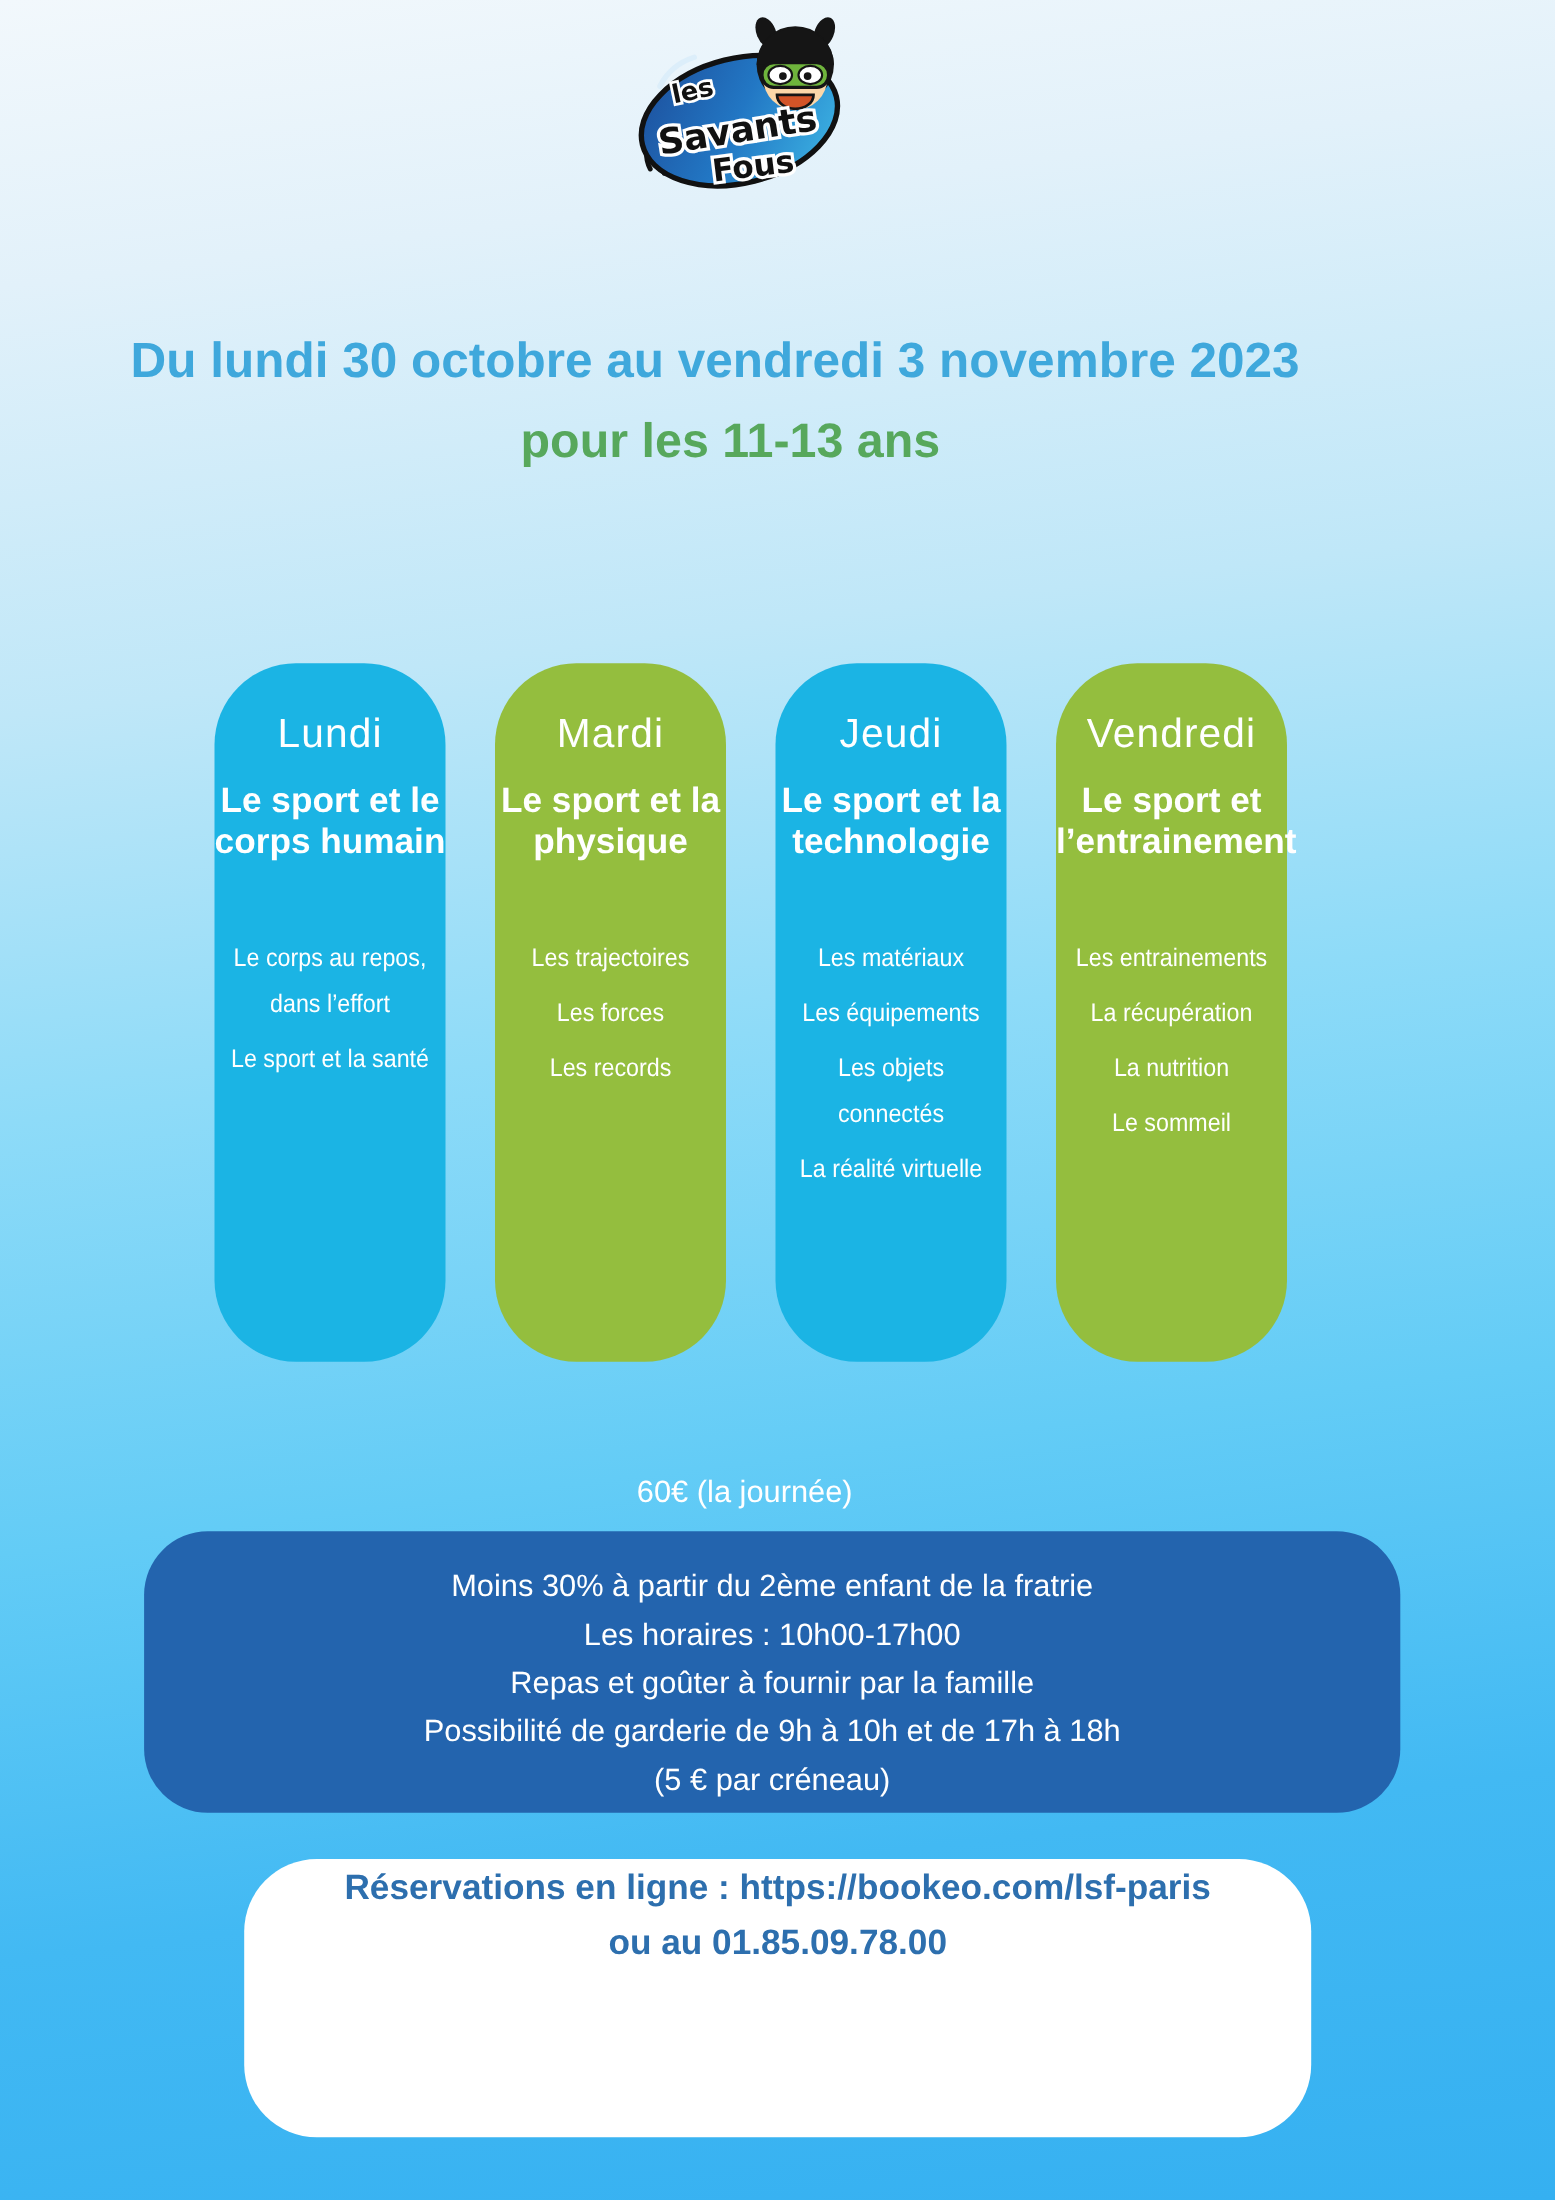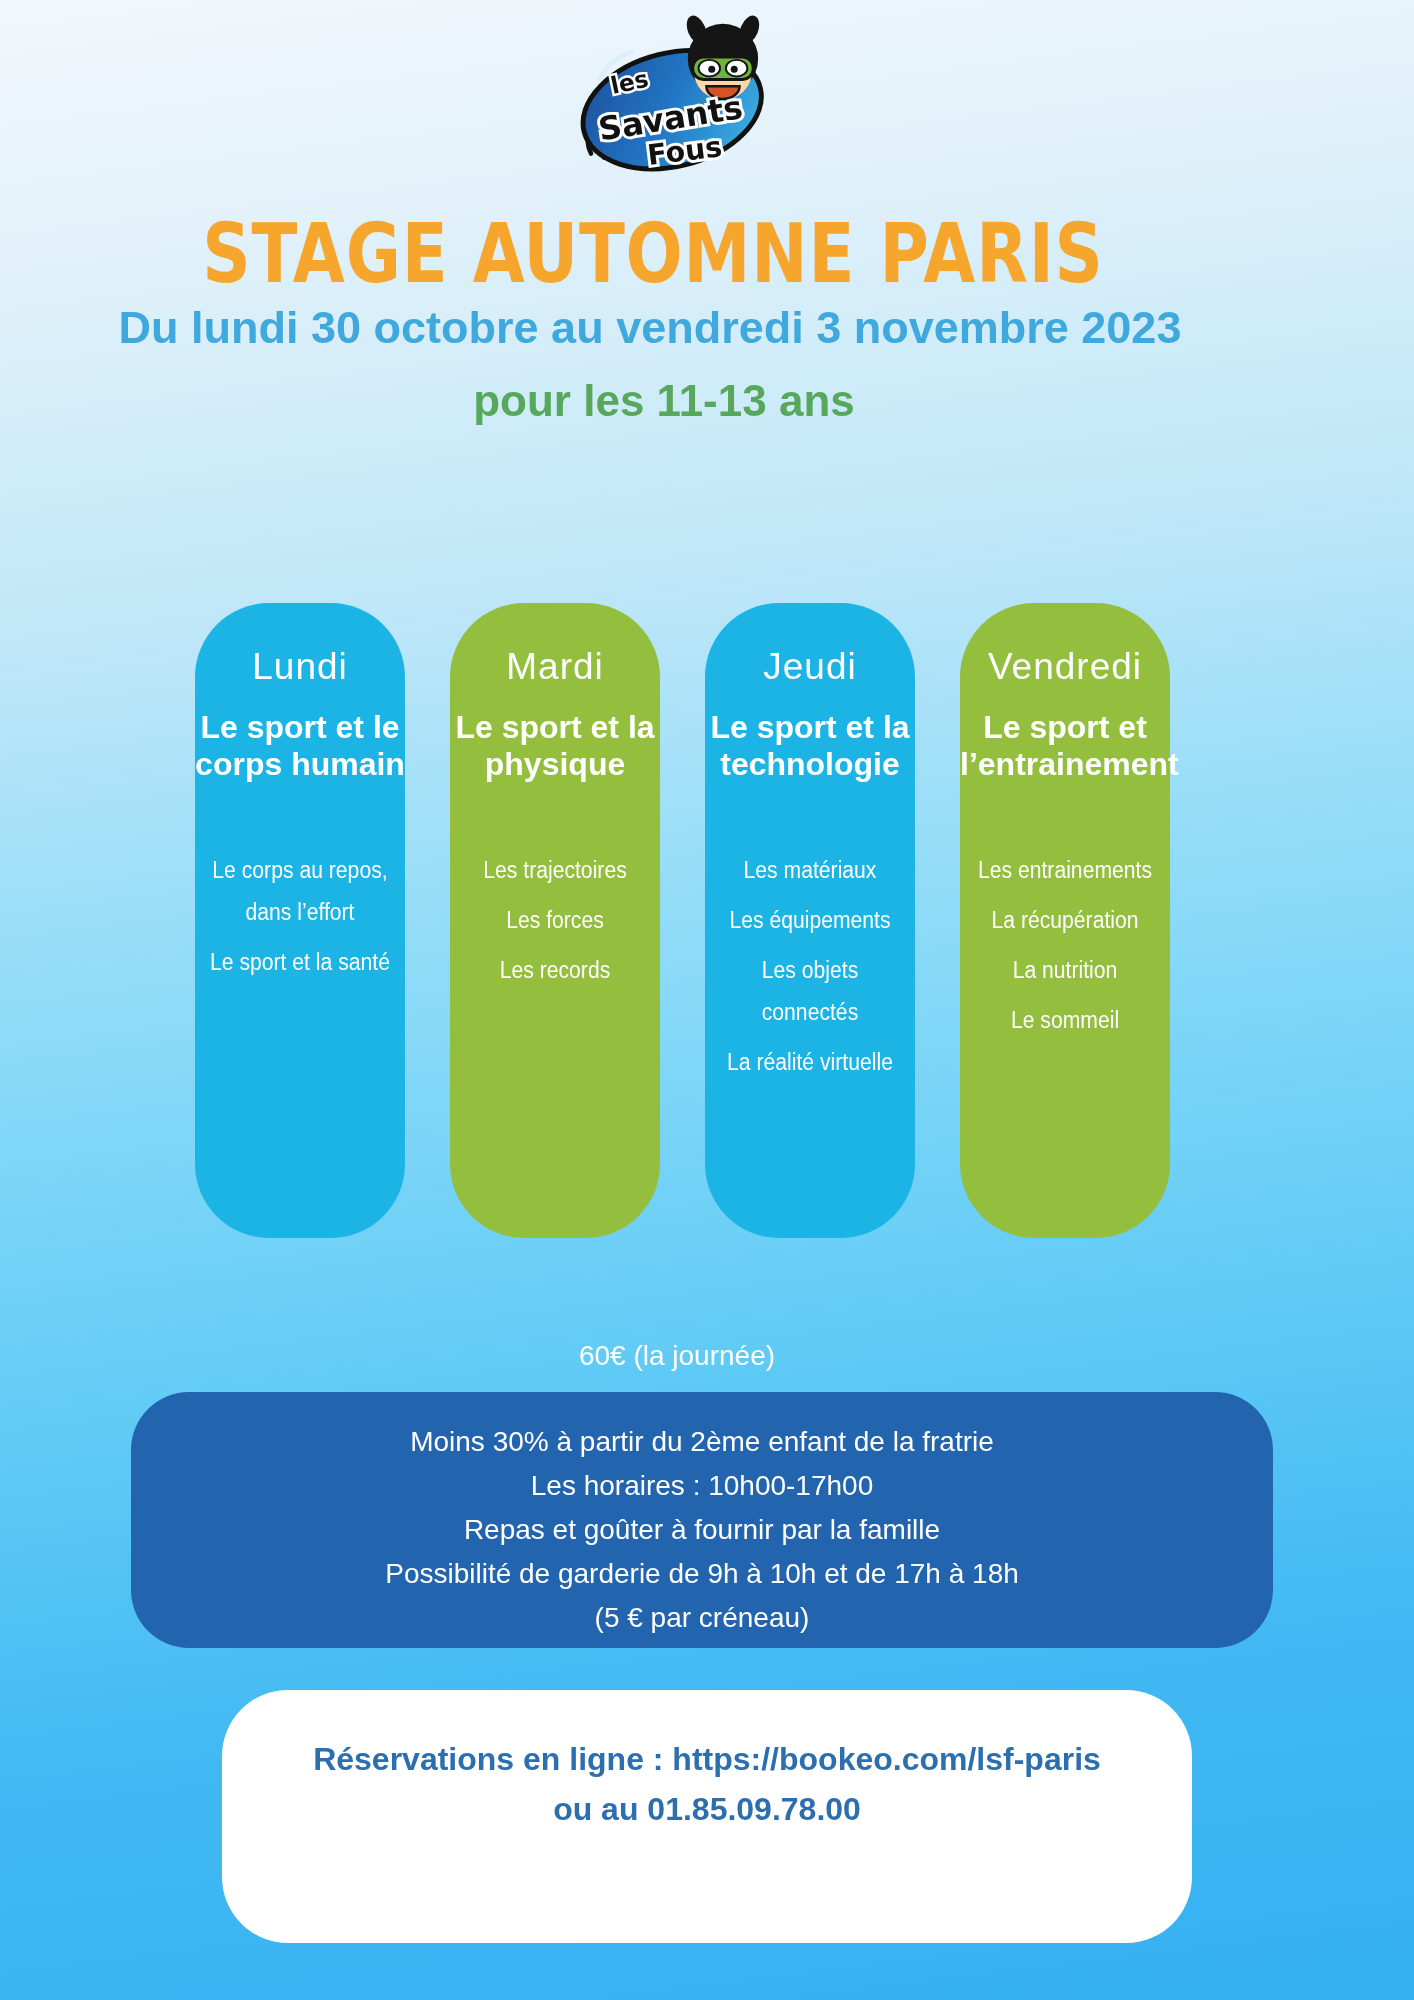--- a/index.html
+++ b/index.html
@@ -38,21 +38,21 @@
 
   
   .infobox { position:absolute; left:131px; top:1392px; width:1142px; height:256px;
              border-radius:58px; background:var(--c-infobox,#2364ae); color:#fff;
              text-align:center; box-sizing:border-box; padding-top:28px; }
   .infobox > div { font-size:28px; font-weight:400; line-height:44px; }
 
   
   .contactbox { position:absolute; left:222px; top:1690px; width:970px; height:253px;
                 border-radius:66px; background:#ffffff; text-align:center;
-                box-sizing:border-box; padding-top:44px; }
+                box-sizing:border-box; }
   .contactbox > div { font-size:32px; font-weight:700; line-height:50px; color:var(--c-contact_text,#2d6fae); }
 </style>
 </head>
 <body>
 
 <div class="poster">
 
   <div class="logo">
     <svg viewBox="0 0 220 170" width="216" height="166">
       <defs>
@@ -84,23 +84,20 @@
         <circle cx="165.5" cy="56.5" r="3.6" fill="#151515"></circle>
         <path d="M137,74 a17,13 0 0 0 34,0 z" fill="#d35427" stroke="#151515" stroke-width="2.5"></path>
       </g>
 
       <text x="60" y="78" transform="rotate(-12 60 78)" text-anchor="middle" font-family="DejaVu Sans, sans-serif" font-size="24" font-weight="bold" fill="#111" stroke="#fff" stroke-width="5" paint-order="stroke">les</text>
       <text x="102" y="118" transform="rotate(-9 102 118)" text-anchor="middle" font-family="DejaVu Sans, sans-serif" font-size="33" font-weight="bold" fill="#111" stroke="#fff" stroke-width="6" paint-order="stroke">Savants</text>
       <text x="116" y="150" transform="rotate(-7 116 150)" text-anchor="middle" font-family="DejaVu Sans, sans-serif" font-size="29" font-weight="bold" fill="#111" stroke="#fff" stroke-width="6" paint-order="stroke">Fous</text>
     </svg>
   </div>
 
-  <div class="centered title-wrap">
-    <span class="title-inner">STAGE AUTOMNE PARIS</span>
-  </div>
   <div class="centered dates">Du lundi 30 octobre au vendredi 3 novembre 2023</div>
   <div class="centered ages">pour les 11-13 ans</div>
 
   <div class="col col1" style="background-color: rgb(27, 180, 228);">
     <div class="day">Lundi</div>
     <div class="theme">Le sport et le
 corps humain</div>
     <div class="topics"><div>Le corps au repos,
 dans l’effort</div><div>Le sport et la santé</div></div>
   </div>

